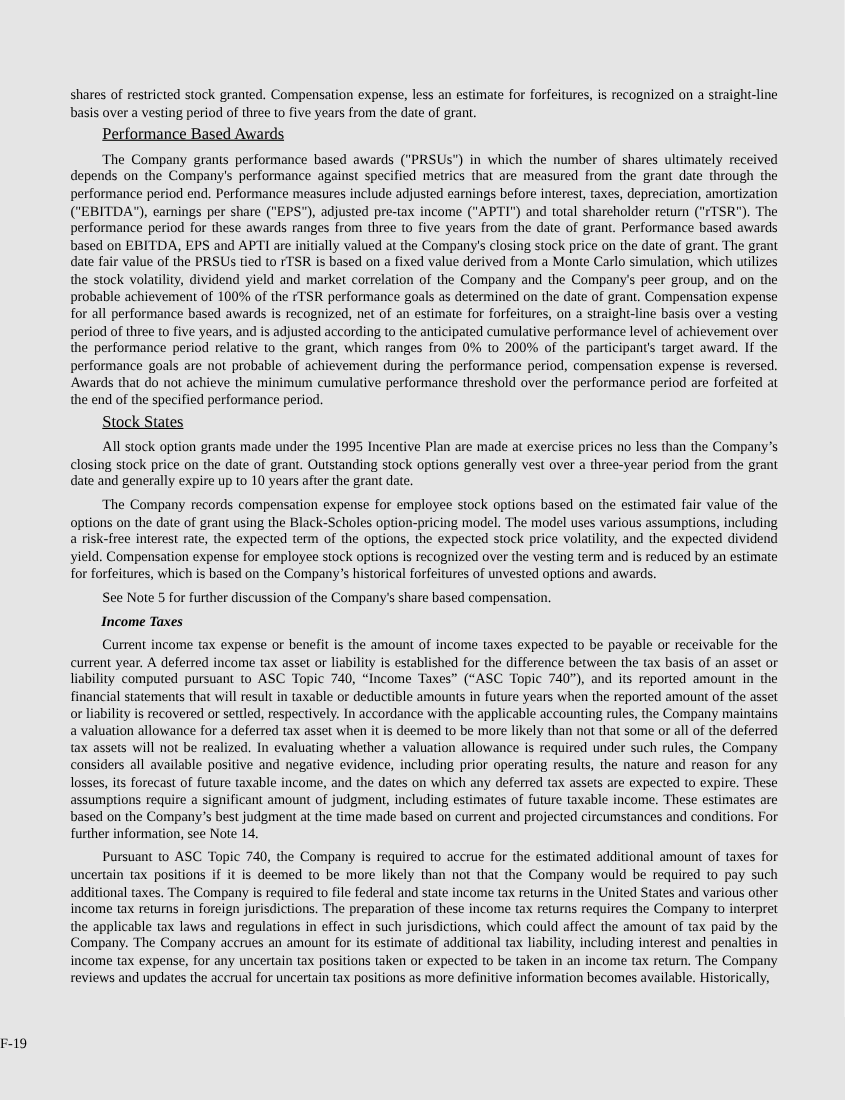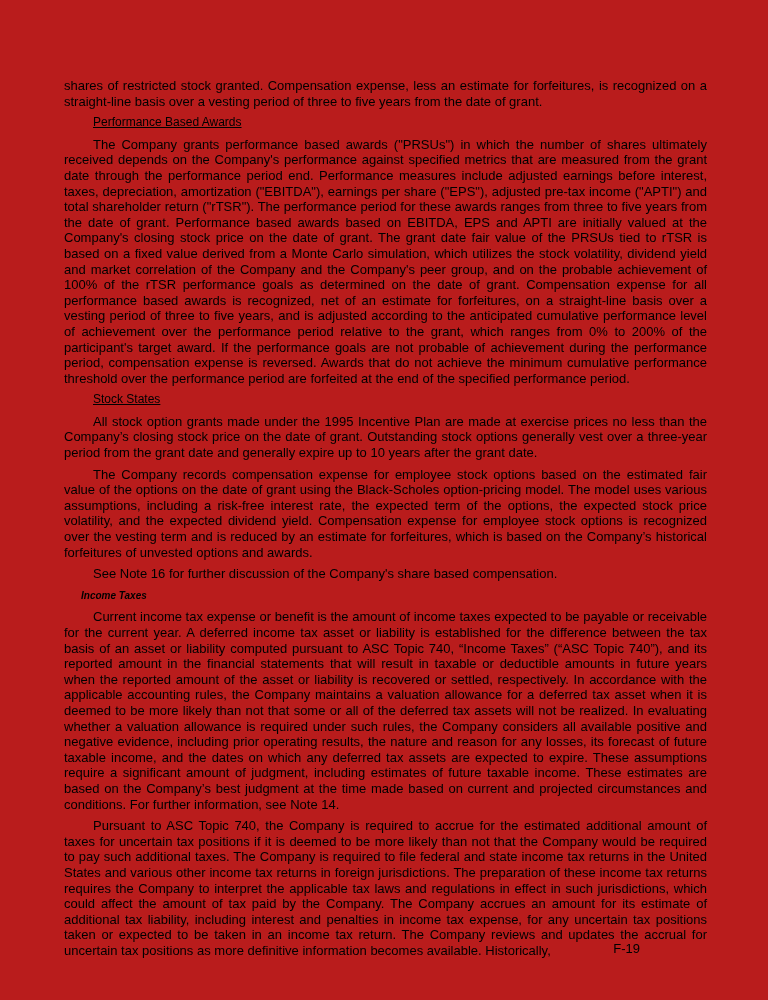--- a/index.html
+++ b/index.html
@@ -4,23 +4,23 @@
 <style>
   html, body {
     margin: 0;
     padding: 0;
     background: #ffffff;
   }
   .doc-page {
     position: relative;
     width: 768px;
     height: 1000px;
-    background: #b91c1c;
+    background: #e5e5e5;
     color: #000000;
-    font-family: Liberation Sans, sans-serif;
+    font-family: Liberation Serif, serif;
     font-size: 13px;
     line-height: 15.6px;
     overflow: hidden;
   }
   .doc-content {
     position: absolute;
     top: 78px;
     left: 64px;
     width: 643px;
     text-align: justify;
@@ -29,36 +29,36 @@
     margin: 0 0 6px 0;
     text-indent: 29px;
   }
   .para.no-indent {
     text-indent: 0;
   }
   .heading-underlined {
     margin: 2px 0 6px 29px;
     text-decoration: underline;
     font-weight: normal;
-    font-size: 12px;
+    font-size: 15px;
     line-height: 15.6px;
   }
   .heading-bold-italic {
-    margin: 2px 0 6px 17px;
+    margin: 2px 0 6px 28px;
     font-weight: bold;
     font-style: italic;
-    font-size: 10px;
+    font-size: 13px;
     line-height: 15.6px;
   }
   .page-footer {
     position: absolute;
     bottom: 43px;
     left: 0;
     width: 640px;
-    text-align: right;
+    text-align: left;
     font-size: 13px;
   }
 </style>
 </head>
 <body>
 
 <div class="doc-page">
   <div class="doc-content">
 
     <p class="para no-indent">shares of restricted stock granted. Compensation expense, less an estimate for forfeitures, is recognized on a straight-line basis over a vesting period of three to five years from the date of grant.</p>
@@ -66,21 +66,21 @@
     <div class="heading-underlined">Performance Based Awards</div>
 
     <p class="para">The Company grants performance based awards ("PRSUs") in which the number of shares ultimately received depends on the Company's performance against specified metrics that are measured from the grant date through the performance period end. Performance measures include adjusted earnings before interest, taxes, depreciation, amortization ("EBITDA"), earnings per share ("EPS"), adjusted pre-tax income ("APTI") and total shareholder return ("rTSR"). The performance period for these awards ranges from three to five years from the date of grant. Performance based awards based on EBITDA, EPS and APTI are initially valued at the Company's closing stock price on the date of grant. The grant date fair value of the PRSUs tied to rTSR is based on a fixed value derived from a Monte Carlo simulation, which utilizes the stock volatility, dividend yield and market correlation of the Company and the Company's peer group, and on the probable achievement of 100% of the rTSR performance goals as determined on the date of grant. Compensation expense for all performance based awards is recognized, net of an estimate for forfeitures, on a straight-line basis over a vesting period of three to five years, and is adjusted according to the anticipated cumulative performance level of achievement over the performance period relative to the grant, which ranges from 0% to 200% of the participant's target award. If the performance goals are not probable of achievement during the performance period, compensation expense is reversed. Awards that do not achieve the minimum cumulative performance threshold over the performance period are forfeited at the end of the specified performance period.</p>
 
     <div class="heading-underlined">Stock States</div>
 
     <p class="para">All stock option grants made under the 1995 Incentive Plan are made at exercise prices no less than the Company’s closing stock price on the date of grant. Outstanding stock options generally vest over a three-year period from the grant date and generally expire up to 10 years after the grant date.</p>
 
     <p class="para">The Company records compensation expense for employee stock options based on the estimated fair value of the options on the date of grant using the Black-Scholes option-pricing model. The model uses various assumptions, including a risk-free interest rate, the expected term of the options, the expected stock price volatility, and the expected dividend yield. Compensation expense for employee stock options is recognized over the vesting term and is reduced by an estimate for forfeitures, which is based on the Company’s historical forfeitures of unvested options and awards.</p>
 
-    <p class="para">See Note 16 for further discussion of the Company's share based compensation.</p>
+    <p class="para">See Note 5 for further discussion of the Company's share based compensation.</p>
 
     <div class="heading-bold-italic">Income Taxes</div>
 
     <p class="para">Current income tax expense or benefit is the amount of income taxes expected to be payable or receivable for the current year. A deferred income tax asset or liability is established for the difference between the tax basis of an asset or liability computed pursuant to ASC Topic 740, “Income Taxes” (“ASC Topic 740”), and its reported amount in the financial statements that will result in taxable or deductible amounts in future years when the reported amount of the asset or liability is recovered or settled, respectively. In accordance with the applicable accounting rules, the Company maintains a valuation allowance for a deferred tax asset when it is deemed to be more likely than not that some or all of the deferred tax assets will not be realized. In evaluating whether a valuation allowance is required under such rules, the Company considers all available positive and negative evidence, including prior operating results, the nature and reason for any losses, its forecast of future taxable income, and the dates on which any deferred tax assets are expected to expire. These assumptions require a significant amount of judgment, including estimates of future taxable income. These estimates are based on the Company’s best judgment at the time made based on current and projected circumstances and conditions. For further information, see Note 14.</p>
 
     <p class="para">Pursuant to ASC Topic 740, the Company is required to accrue for the estimated additional amount of taxes for uncertain tax positions if it is deemed to be more likely than not that the Company would be required to pay such additional taxes. The Company is required to file federal and state income tax returns in the United States and various other income tax returns in foreign jurisdictions. The preparation of these income tax returns requires the Company to interpret the applicable tax laws and regulations in effect in such jurisdictions, which could affect the amount of tax paid by the Company. The Company accrues an amount for its estimate of additional tax liability, including interest and penalties in income tax expense, for any uncertain tax positions taken or expected to be taken in an income tax return. The Company reviews and updates the accrual for uncertain tax positions as more definitive information becomes available. Historically,</p>
 
   </div>
 
   <div class="page-footer">F-19</div>

